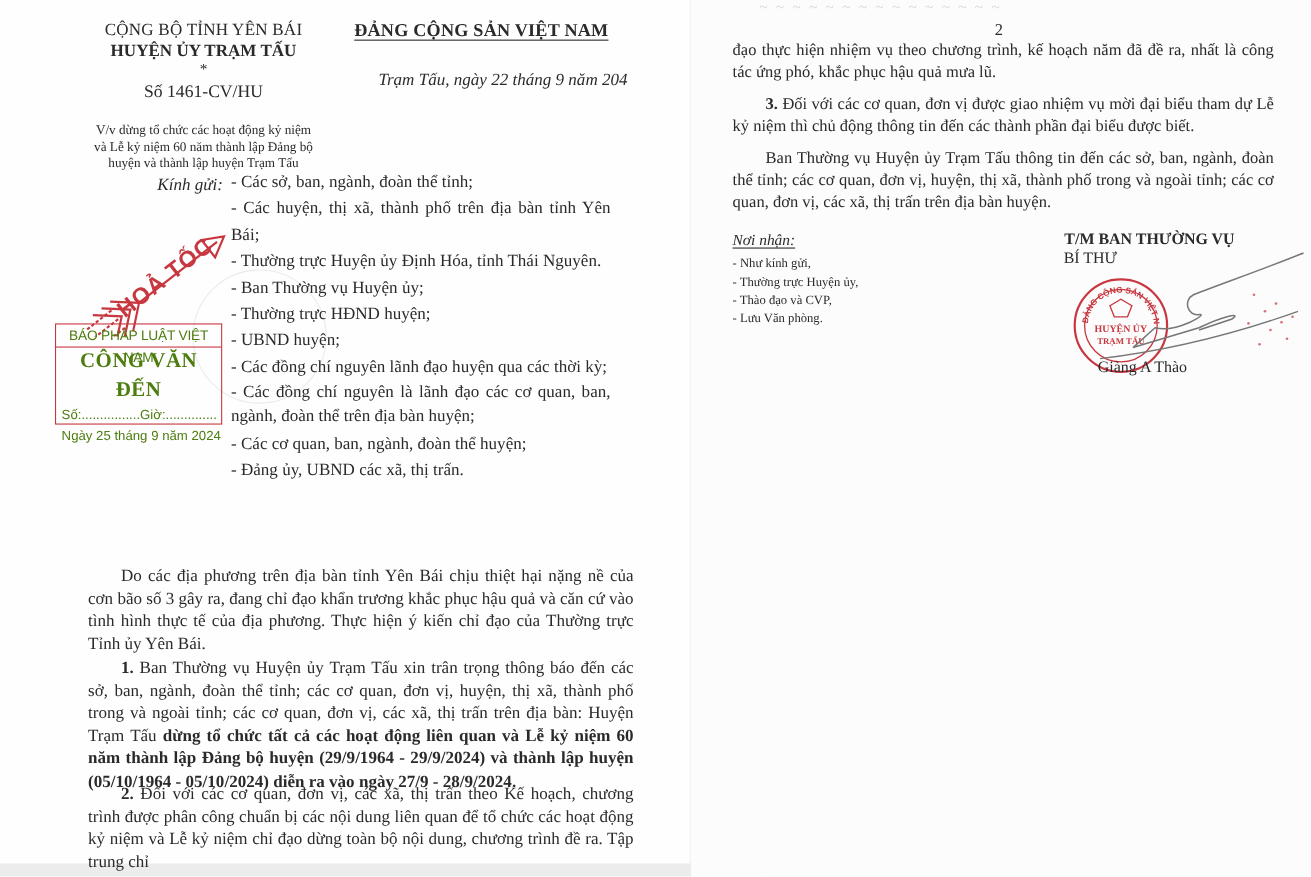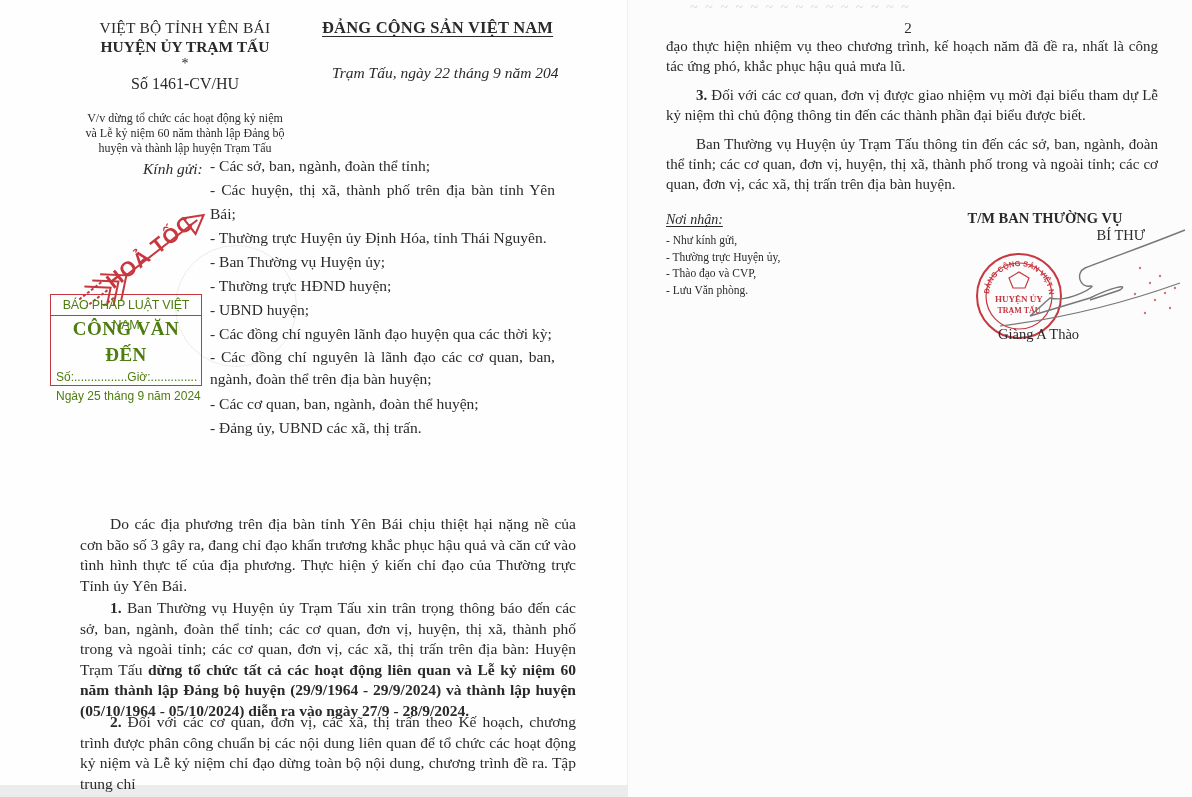--- a/index.html
+++ b/index.html
@@ -19,21 +19,21 @@
   .center { text-align:center; }
   .hdr-left { left:80px; top:18px; width:210px; }
   .hdr-left .l1 { font-size:15.5px; line-height:19px; letter-spacing:0.2px; }
   .hdr-left .l2 { font-size:15.5px; line-height:19px; font-weight:bold; }
   .hdr-left .star { font-size:14px; line-height:12px; margin-top:2px; }
   .hdr-left .num { font-size:16px; line-height:20px; margin-top:4px; }
   .hdr-left .subject { font-size:12px; line-height:15px; margin-top:17px; }
 
   .hdr-right { left:322px; top:18px; width:220px; }
   .hdr-right .motto { font-size:16.5px; font-weight:bold; text-decoration:underline; text-underline-offset:3px; letter-spacing:0.2px; white-space:nowrap; }
-  .date-line { left:332px; top:64px; font-size:15.5px; font-style:italic; white-space:nowrap; }
+  .date-line { left:344px; top:64px; font-size:15.5px; font-style:italic; white-space:nowrap; }
 
   .kinh-gui-label { left:143px; top:160px; font-size:15.5px; font-style:italic; }
   .recipients { left:210px; top:154px; width:345px; font-size:15.5px; line-height:24px; }
   .recipients .item { margin:0; text-align:justify; }
   .recipients .item.two-line { line-height:22px; margin-bottom:2px; }
 
   .body-text { left:80px; width:496px; font-size:15.5px; line-height:20.5px; text-align:justify; }
   .body-text p { margin:0; text-indent:30px; }
   .body-text .num { font-weight:bold; }
   .body-text .bold { font-weight:bold; }
@@ -54,35 +54,35 @@
   .p2-body p.noindent { text-indent:0; }
   .p2-body .gap { height:9px; }
   .p2-body .num { font-weight:bold; }
 
   .noi-nhan { left:666px; top:212px; font-size:13.5px; }
   .noi-nhan .title { font-style:italic; text-decoration:underline; text-underline-offset:2px; font-size:14px; margin-bottom:4px; }
   .noi-nhan .item { font-size:11.5px; line-height:16.5px; }
 
   .sig-block { left:945px; top:210px; width:200px; }
   .sig-block .org { font-weight:bold; font-size:14.5px; text-align:center; white-space:nowrap; }
-  .sig-block .role { font-size:14.5px; text-align:right; margin-left:22px; }
+  .sig-block .role { font-size:14.5px; text-align:left; margin-left:22px; }
   .seal { left:975px; top:252px; width:88px; height:88px; }
   .signature { left:990px; top:228px; width:200px; height:130px; }
   .signer-name { left:998px; top:326px; font-weight:normal; font-size:14.5px; white-space:nowrap; }
 </style>
 </head>
 <body>
 
 <div class="page page-1"></div>
 <div class="page page-2"></div>
 <div class="page-divider"></div>
 <div class="bottom-strip"></div>
 
 <div class="abs hdr-left center">
-  <div class="l1">VIỆT BỘ TỈNH YÊN BÁI</div>
+  <div class="l1">CỘNG BỘ TỈNH YÊN BÁI</div>
   <div class="l2">HUYỆN ỦY TRẠM TẤU</div>
   <div class="star">*</div>
   <div class="num">Số 1461-CV/HU</div>
   <div class="subject">
     <div>V/v dừng tổ chức các hoạt động kỷ niệm</div>
     <div>và Lễ kỷ niệm 60 năm thành lập Đảng bộ</div>
     <div>huyện và thành lập huyện Trạm Tấu</div>
   </div>
 </div>
 

